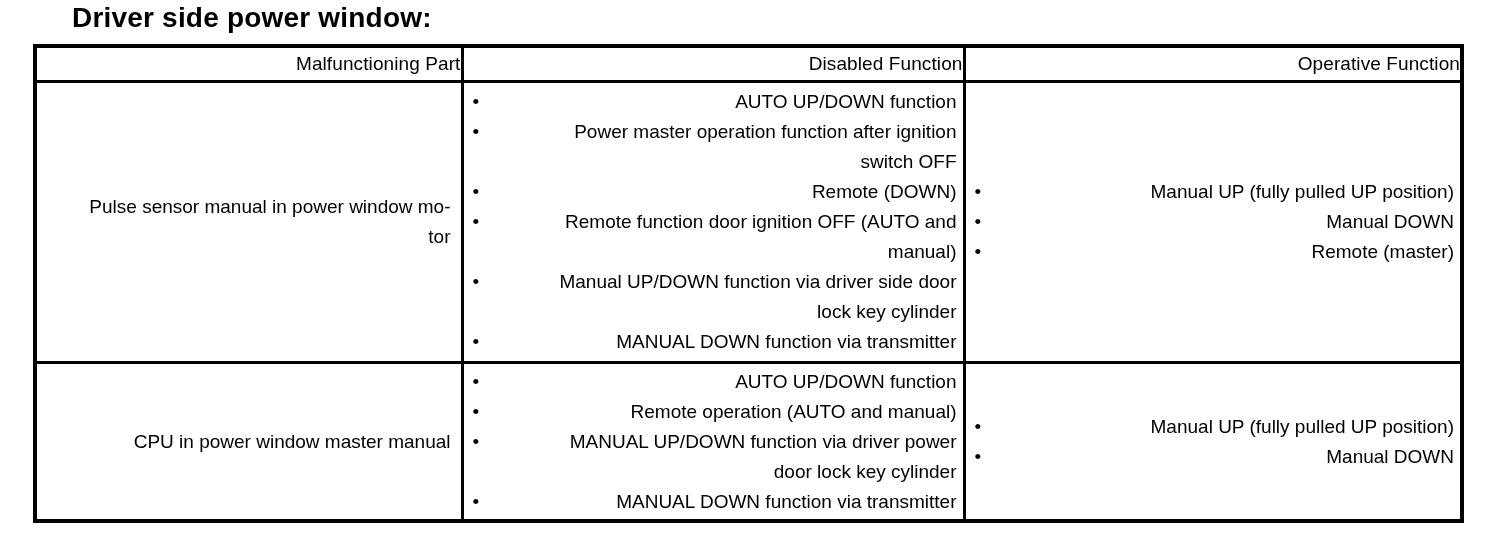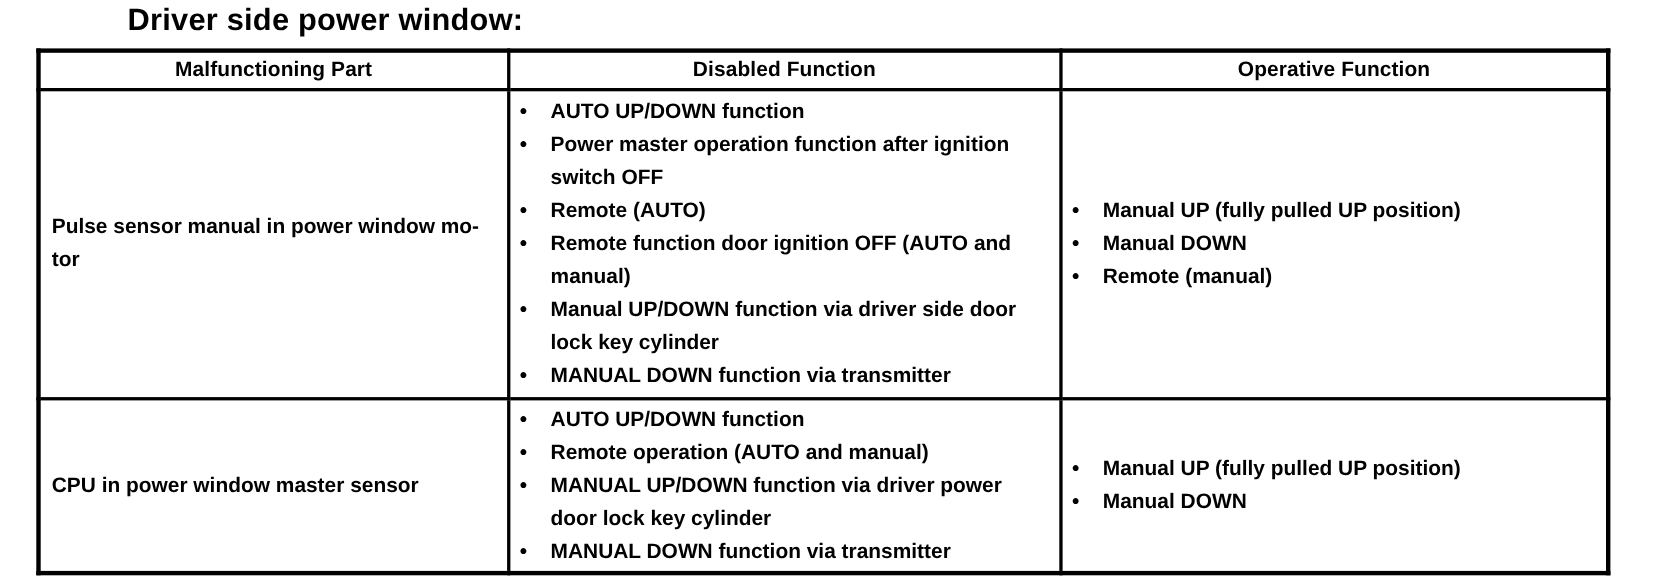--- a/index.html
+++ b/index.html
@@ -10,39 +10,40 @@
     font-family: "Liberation Sans", sans-serif;
   }
   .page {
     position: relative;
     width: 1504px;
     height: 534px;
     background: #ffffff;
     overflow: hidden;
   }
   .doc-title {
-    margin: 2px 0 0 116px;
+    margin: 2px 0 0 72px;
     font-size: 28px;
     line-height: 32px;
     font-weight: bold;
     letter-spacing: 0.2px;
   }
   table.spec-table {
     border-collapse: collapse;
     table-layout: fixed;
     width: 1427px;
     margin: 10px 0 0 33px;
     border: 4px solid #000;
   }
   table.spec-table th,
   table.spec-table td {
     border: 3px solid #000;
     font-size: 19px;
-    font-weight: bold;
+    font-weight: normal;
     overflow: hidden;
+    text-align: right;
   }
   th.col-head {
     height: 32px;
     text-align: center;
     vertical-align: middle;
     padding: 0;
     letter-spacing: 0.1px;
   }
   td.cell-part {
     vertical-align: middle;
@@ -96,38 +97,38 @@
     </thead>
     <tbody>
       <tr class="row-1">
         <td class="cell-part">Pulse sensor manual in power window mo-
 tor</td>
         <td class="cell-list">
           <ul class="bullets">
             <li>AUTO UP/DOWN function</li>
             <li>Power master operation function after ignition
 switch OFF</li>
-            <li>Remote (AUTO)</li>
+            <li>Remote (DOWN)</li>
             <li>Remote function door ignition OFF (AUTO and
 manual)</li>
             <li>Manual UP/DOWN function via driver side door
 lock key cylinder</li>
             <li>MANUAL DOWN function via transmitter</li>
           </ul>
         </td>
         <td class="cell-list">
           <ul class="bullets">
             <li>Manual UP (fully pulled UP position)</li>
             <li>Manual DOWN</li>
-            <li>Remote (manual)</li>
+            <li>Remote (master)</li>
           </ul>
         </td>
       </tr>
       <tr class="row-2">
-        <td class="cell-part">CPU in power window master sensor</td>
+        <td class="cell-part">CPU in power window master manual</td>
         <td class="cell-list">
           <ul class="bullets">
             <li>AUTO UP/DOWN function</li>
             <li>Remote operation (AUTO and manual)</li>
             <li>MANUAL UP/DOWN function via driver power
 door lock key cylinder</li>
             <li>MANUAL DOWN function via transmitter</li>
           </ul>
         </td>
         <td class="cell-list">

